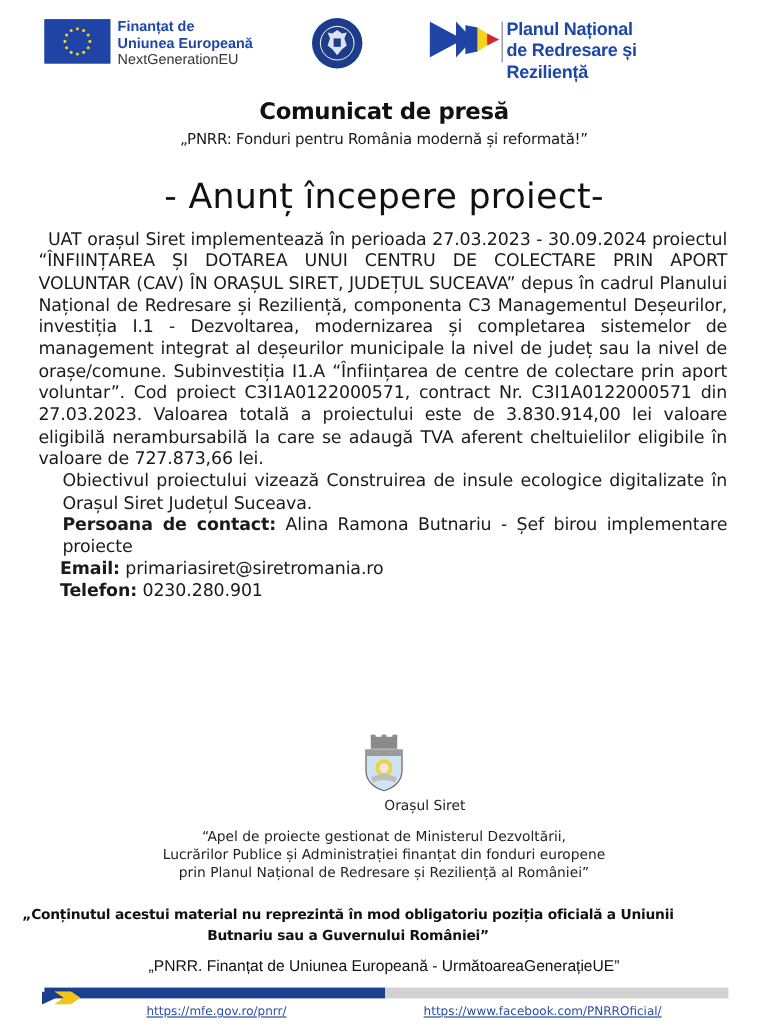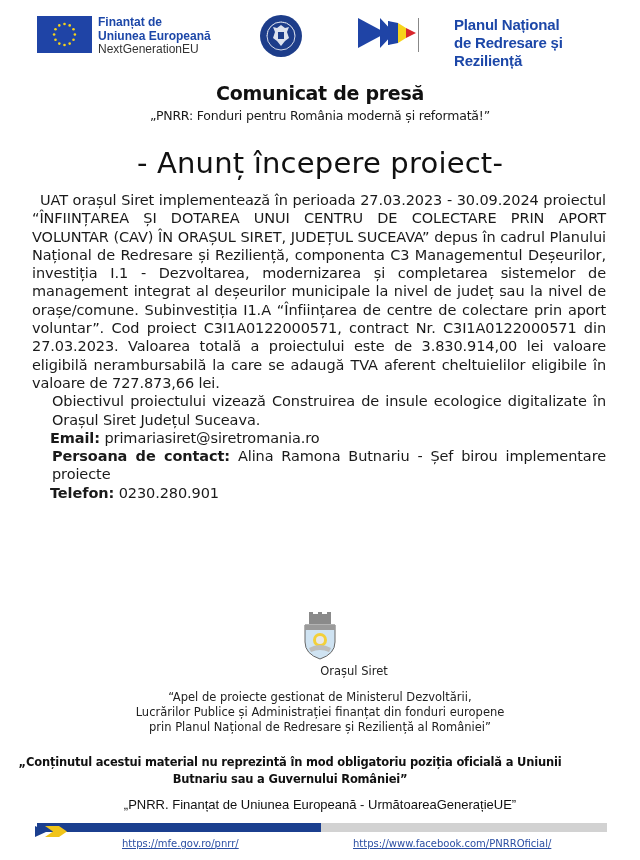--- a/index.html
+++ b/index.html
@@ -8,21 +8,21 @@
 
     .header { position: absolute; top: 0; left: 0; width: 600px; height: 68px; }
     .eu-flag { position: absolute; left: 37px; top: 16px; width: 55px; height: 37px; background: #1f44a6; }
     .eu-flag svg { width: 100%; height: 100%; display: block; }
     .eu-text { position: absolute; left: 98px; top: 15px; font-family: "Liberation Sans", sans-serif; }
     .eu-text .l1, .eu-text .l2 { font-size: 12px; font-weight: bold; color: #1c47a8; line-height: 14px; }
     .eu-text .l3 { font-size: 12px; color: #333; line-height: 13px; }
     .gov-seal { position: absolute; left: 259px; top: 14px; width: 44px; height: 44px; }
     .pnrr-logo { position: absolute; left: 358px; top: 17px; width: 62px; height: 32px; }
     .pnrr-divider { position: absolute; left: 418px; top: 18px; width: 1px; height: 34px; background: #888; }
-    .pnrr-text { position: absolute; left: 422px; top: 16px; font-family: "Liberation Sans", sans-serif; font-size: 15px; font-weight: bold; color: #1c47a8; line-height: 18px; letter-spacing: -0.2px; margin-left: 32px; }
+    .pnrr-text { position: absolute; left: 422px; top: 16px; font-family: "Liberation Sans", sans-serif; font-size: 15px; font-weight: bold; color: #1c47a8; line-height: 18px; letter-spacing: -0.2px; }
 
     .title { position: absolute; top: 82px; left: 0; width: 640px; text-align: center; font-size: 19px; font-weight: bold; color: #111; font-family: "DejaVu Sans", sans-serif; letter-spacing: -0.3px; }
     .subtitle { position: absolute; top: 108px; left: 0; width: 640px; text-align: center; font-size: 12.5px; color: #1a1a1a; letter-spacing: -0.2px; }
     .announce { position: absolute; top: 146px; left: 0; width: 640px; text-align: center; font-size: 29px; color: #111; letter-spacing: 0.2px; }
 
     .body { position: absolute; top: 191px; left: 52px; width: 554px; font-size: 14.5px; line-height: 18.3px; color: #1a1a1a; text-align: justify; letter-spacing: -0.1px; }
     .body p { text-indent: 0; margin-left: -2px; }
     .body b { font-weight: bold; }
 
     .siret-crest { position: absolute; left: 301px; top: 612px; width: 38px; height: 48px; }
@@ -104,27 +104,27 @@
 <div class="subtitle">„PNRR: Fonduri pentru România modernă și reformată!”</div>
 <div class="announce">- Anunț începere proiect-</div>
 
 <div class="body">
   <p style="text-indent:8px;margin-left:-20px;width:574px;">
     <span>UAT orașul Siret implementează în perioada 27.03.2023 - 30.09.2024 proiectul “ÎNFIINȚAREA ȘI DOTAREA UNUI CENTRU DE COLECTARE PRIN APORT VOLUNTAR (CAV) ÎN ORAȘUL SIRET, JUDEȚUL SUCEAVA” depus în cadrul Planului Național de Redresare și Reziliență, componenta C3 Managementul Deșeurilor, investiția I.1 - Dezvoltarea, modernizarea și completarea sistemelor de management integrat al deșeurilor municipale la nivel de județ sau la nivel de orașe/comune. Subinvestiția I1.A “Înființarea de centre de colectare prin aport voluntar”. Cod proiect C3I1A0122000571, contract Nr. C3I1A0122000571 din 27.03.2023. Valoarea totală a proiectului este de 3.830.914,00 lei valoare eligibilă nerambursabilă la care se adaugă TVA aferent cheltuielilor eligibile în valoare de 727.873,66 lei.</span>
   </p>
   <p style="text-indent:0;margin-left:-20px;width:574px;padding-left:20px;text-indent:0;">
     <span>Obiectivul proiectului vizează Construirea de insule ecologice digitalizate în Orașul Siret Județul Suceava.</span>
   </p>
+  <p style="margin-left:-20px;width:574px;padding-left:20px;">
+    <b>Persoana de contact:</b>
+    <span>Alina Ramona Butnariu - Șef birou implementare proiecte</span>
+  </p>
   <p style="text-align:left;">
     <b>Email:</b>
     <span>primariasiret@siretromania.ro</span>
-  </p>
-  <p style="margin-left:-20px;width:574px;padding-left:20px;">
-    <b>Persoana de contact:</b>
-    <span>Alina Ramona Butnariu - Șef birou implementare proiecte</span>
   </p>
   <p style="text-align:left;">
     <b>Telefon:</b>
     <span>0230.280.901</span>
   </p>
 </div>
 
 <div class="siret-crest">
   <svg viewBox="0 0 38 48" xmlns="http://www.w3.org/2000/svg">
     <rect x="8" y="2" width="22" height="10" fill="#8a8a8a"></rect>

